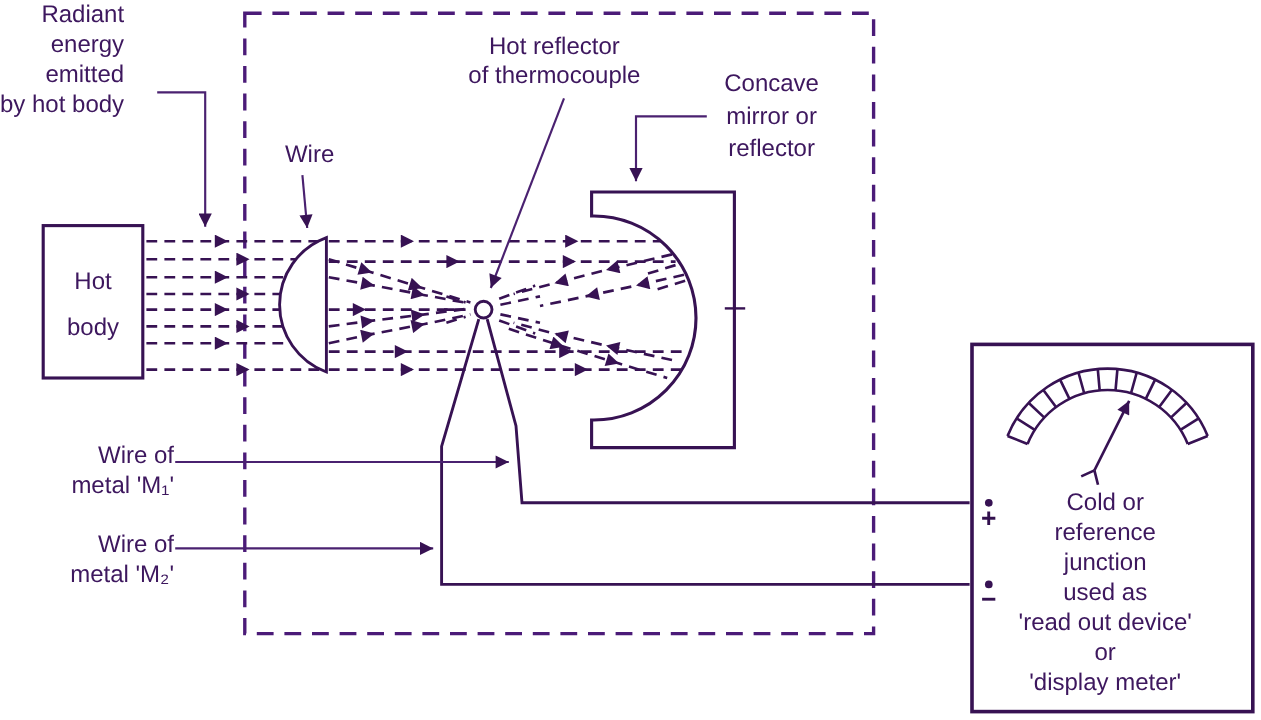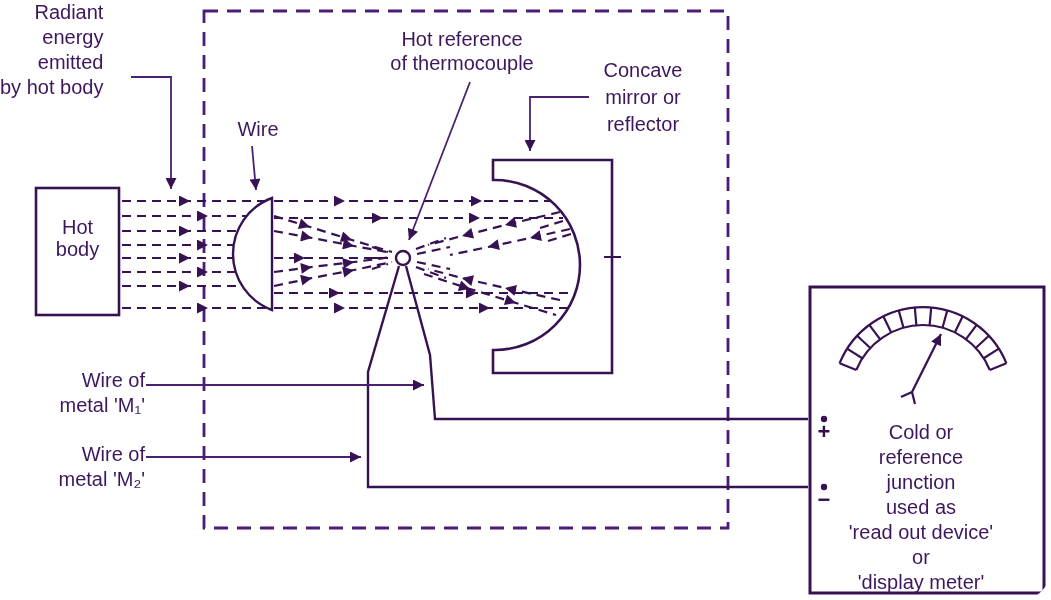--- a/index.html
+++ b/index.html
@@ -2,21 +2,20 @@
 <html><head>
 <meta charset="utf-8">
 <style>
   html,body{margin:0;padding:0;background:#ffffff;}
   .stage{
     position:relative;
     width:1051px;height:600px;
     background:#ffffff;
     font-family:"Liberation Sans","DejaVu Sans",sans-serif;
     overflow:hidden;
-    border-radius:31px;
   }
   .stage svg{position:absolute;left:0;top:0;}
   .lbl{
     position:absolute;
     color:#3d175e;
     font-size:20px;
     line-height:25px;
     white-space:pre-line;
   }
   .t-right{text-align:right;}
@@ -119,39 +118,39 @@
       <line x1="146" y1="385" x2="424" y2="385" marker-end="url(#ah)"></line>
       <line x1="146" y1="457" x2="361" y2="457" marker-end="url(#ah)"></line>
     </g>
   </svg>
 
   <div class="lbl t-right" style="left:0;top:56;width:130;">Radiant
 energy
 emitted
 by hot body</div>
 
-  <div class="lbl t-center" style="left:36px;top:216px;width:83px;line-height:22px;">Hot
+  <div class="lbl t-center" style="left:36px;top:216px;width:83px;line-height:38px;">Hot
 body</div>
 
   <div class="lbl t-center" style="left:228px;top:117px;width:60px;">Wire</div>
 
-  <div class="lbl t-center" style="left:372px;top:27px;width:180px;line-height:24px;">Hot reference
+  <div class="lbl t-center" style="left:372px;top:27px;width:180px;line-height:24px;">Hot reflector
 of thermocouple</div>
 
   <div class="lbl t-center" style="left:584px;top:57px;width:118px;line-height:27px;text-align:center;">Concave
 mirror or
 reflector</div>
 
   <div class="lbl t-right" style="left:20px;top:368px;width:125px;">Wire of
 metal 'M₁'</div>
 
   <div class="lbl t-right" style="left:20px;top:442px;width:125px;">Wire of
 metal 'M₂'</div>
 
-  <div class="lbl t-center" style="left:810px;top:420px;width:222px;">Cold or
+  <div class="lbl t-center" style="left:810px;top:407px;width:222px;">Cold or
 reference
 junction
 used as
 'read out device'
 or
 'display meter'</div>
 
   <span class="term" style="left:814px;top:421px;">+</span>
 
   <span class="term" style="left:814px;top:489px;">−</span>

